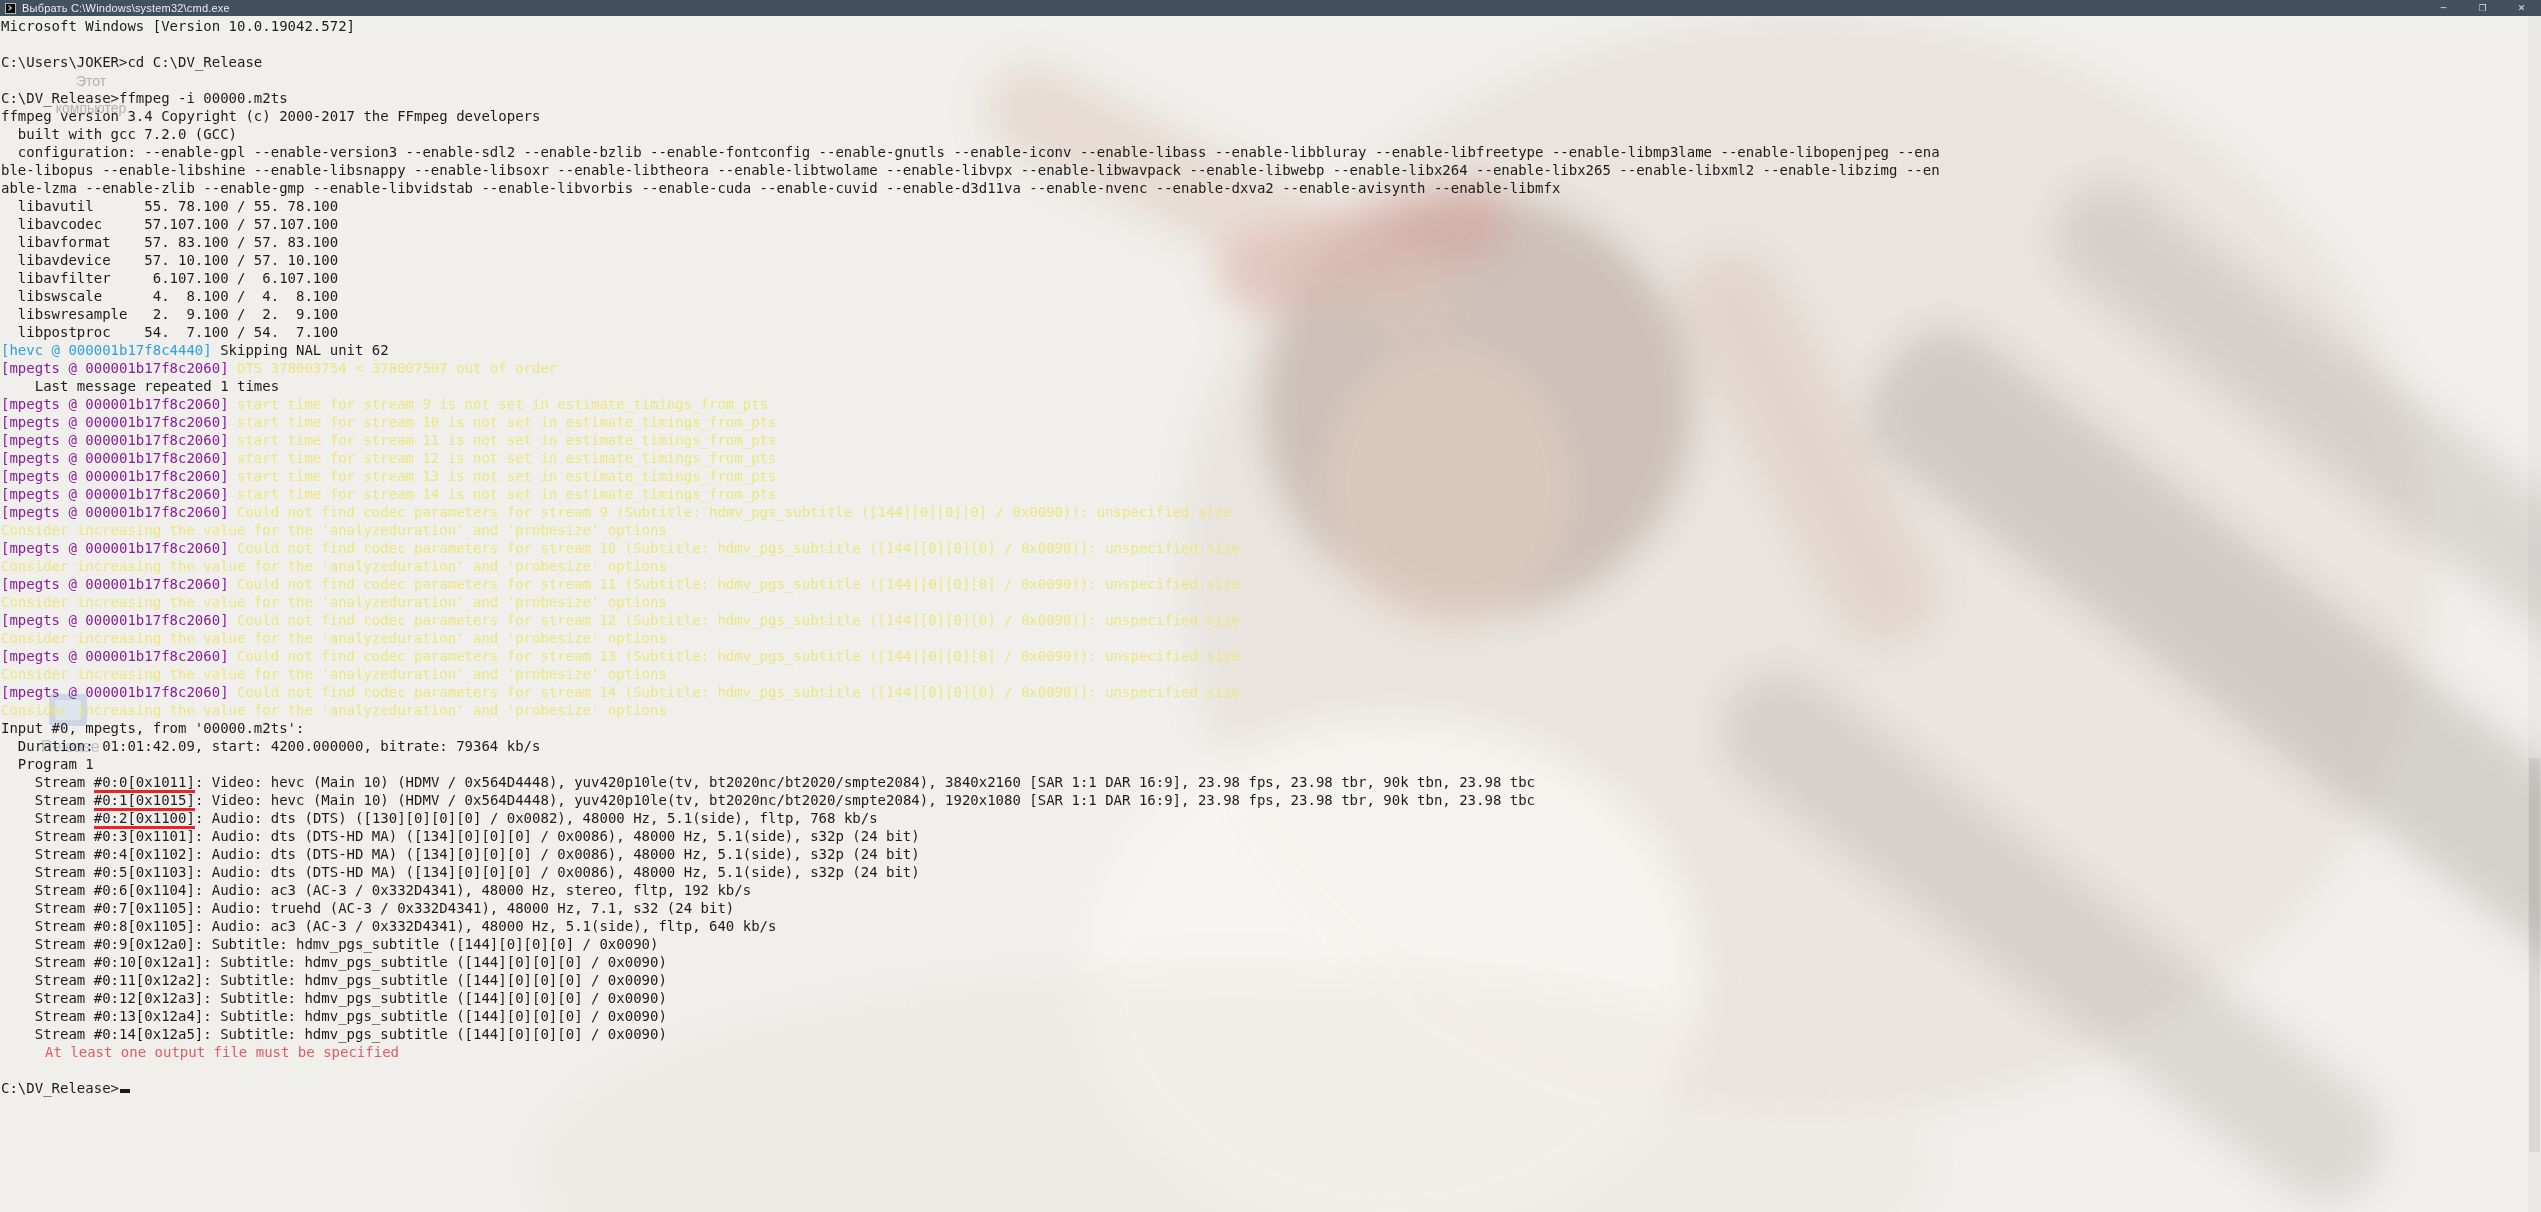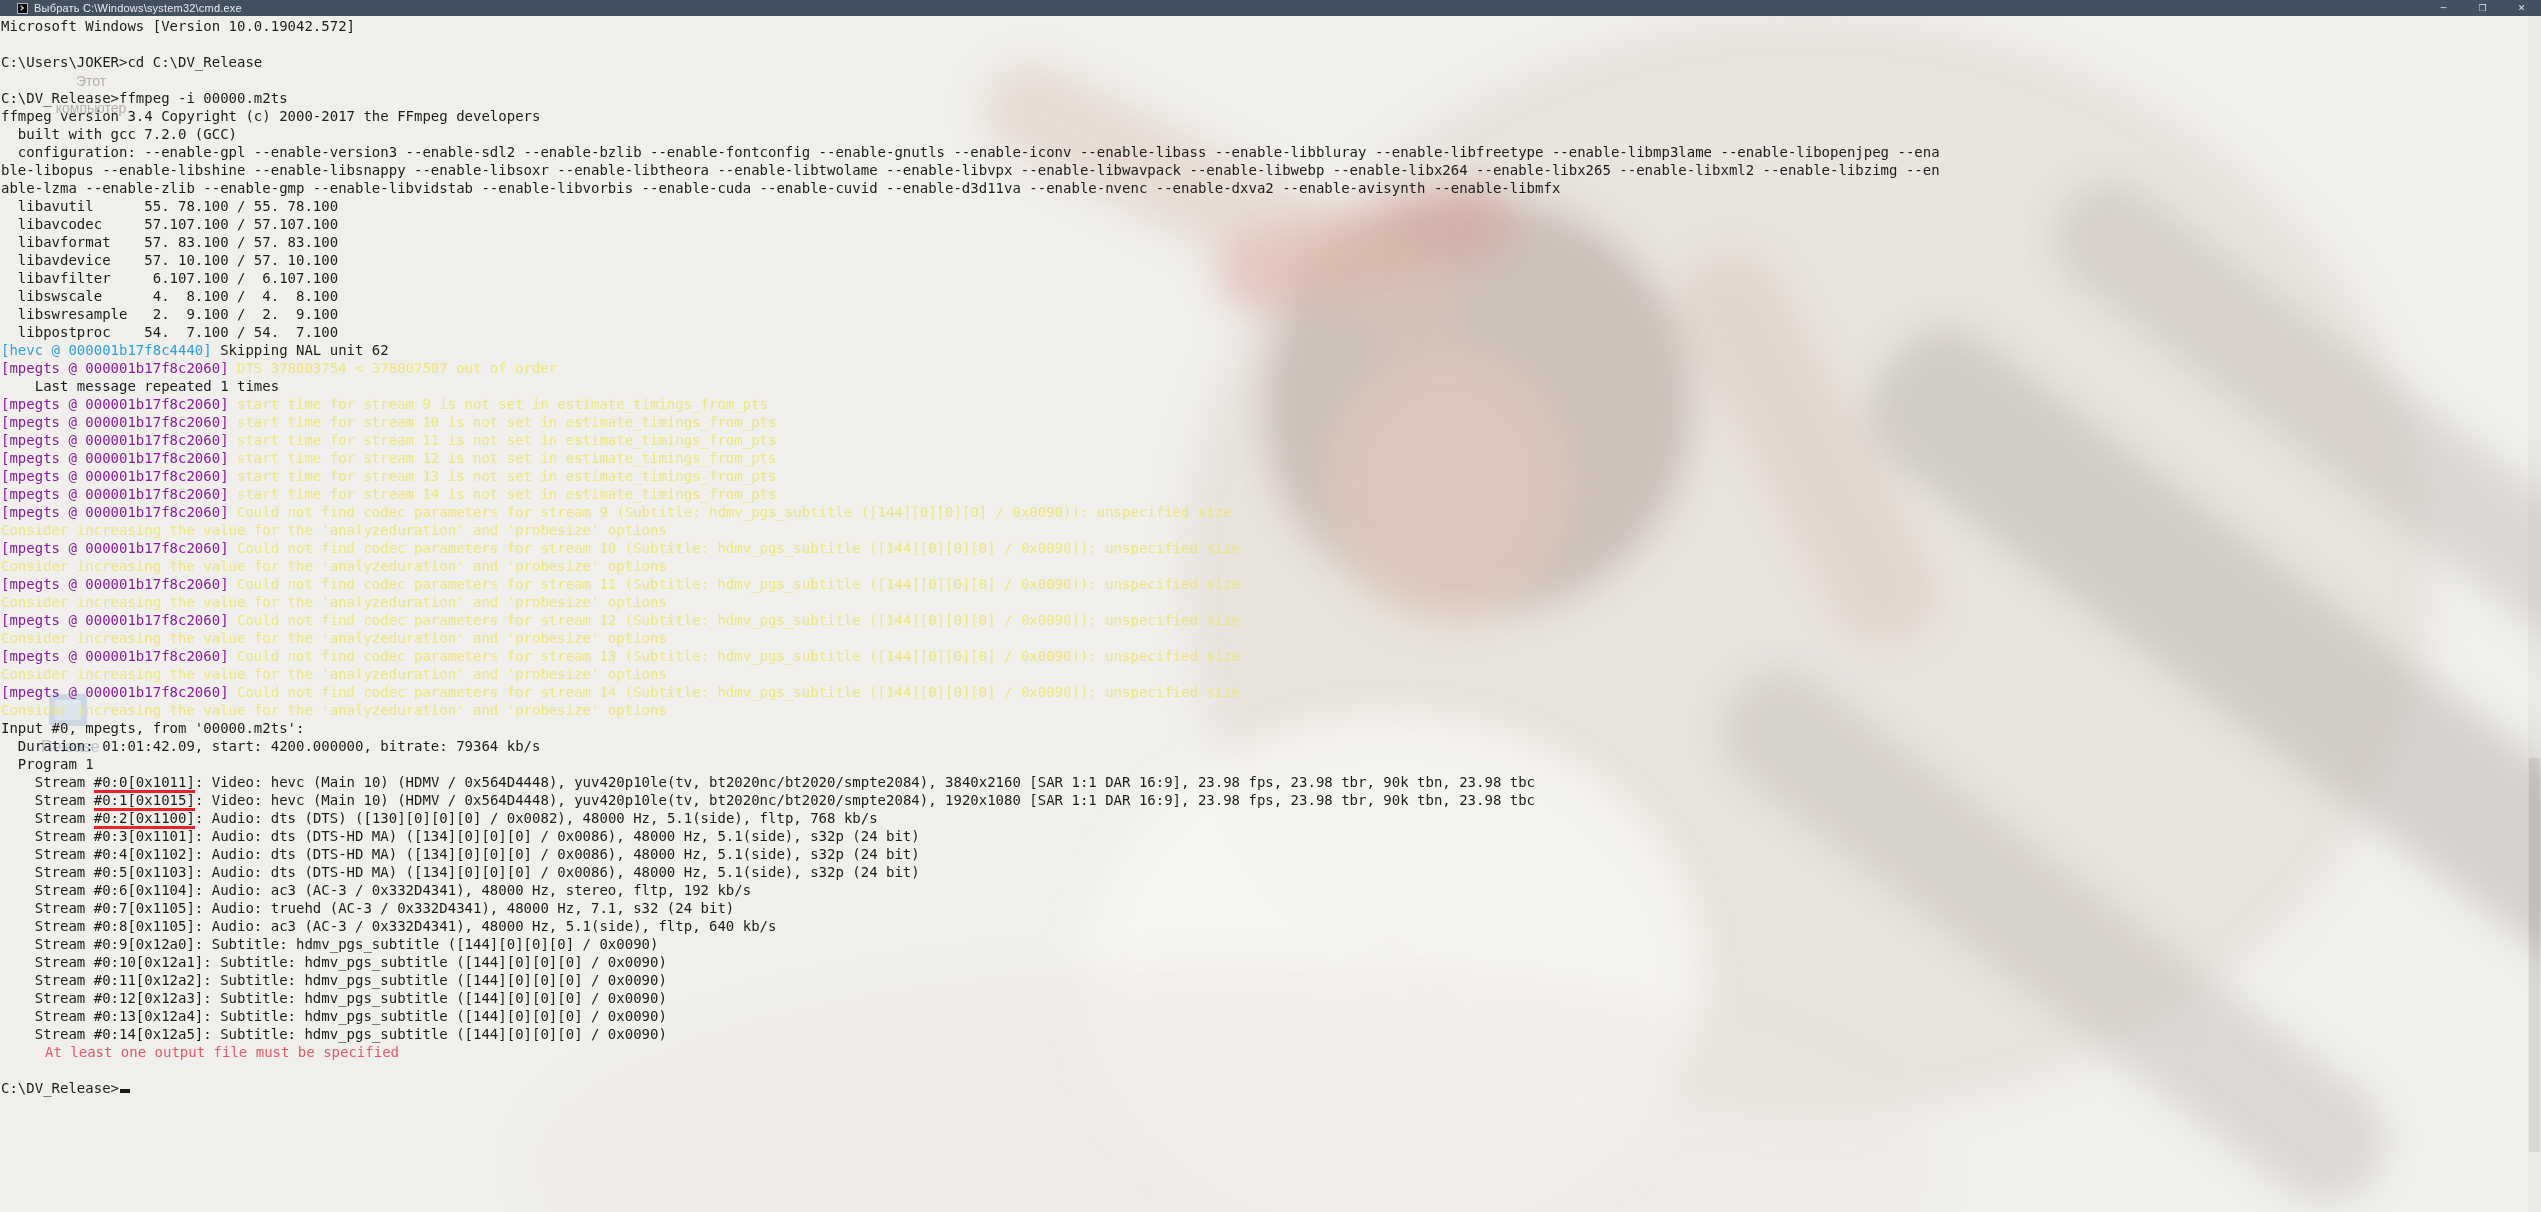--- a/index.html
+++ b/index.html
@@ -2,21 +2,21 @@
 <html style="--titlebar: #42505f; --text: #1c1c1c; --tag-blue: #2e9fdd; --tag-purple: #8a1c9c; --warn-yellow: #ece67f; --error-red: #e05a68; --annotation-red: #e8232a;"><head>
 <meta charset="utf-8">
 <style>
   * { margin:0; padding:0; box-sizing:border-box; }
   html,body { width:2541px; height:1212px; overflow:hidden; }
   body { position:relative; background:#f0efec; font-family:"DejaVu Sans Mono", monospace; }
 
   
   .titlebar { position:absolute; top:0; left:0; right:0; height:16px;
     background:var(--titlebar,#42505f); display:flex; align-items:center;
-    padding-left:17px; gap:6px; z-index:10; }
+    padding-left:5px; gap:6px; z-index:10; }
   .cmd-icon { width:11px; height:11px; background:#0b0b0b; border:1px solid #aeb6bf;
     position:relative; flex:0 0 auto; }
   .cmd-icon::after { content:""; position:absolute; left:1px; top:2px; width:3px; height:3px;
     border-left:1px solid #e8e8e8; border-bottom:1px solid #e8e8e8; transform:rotate(-135deg); }
   .title-text { font-family:"Liberation Sans", sans-serif; font-size:11px; color:#e9edf2;
     white-space:nowrap; letter-spacing:.2px; }
   .controls { margin-left:auto; display:flex; height:100%; }
   .ctrl { width:39px; height:100%; display:flex; align-items:center; justify-content:center;
     color:#dfe5eb; font-family:"DejaVu Sans", sans-serif; font-size:9px; }
 

